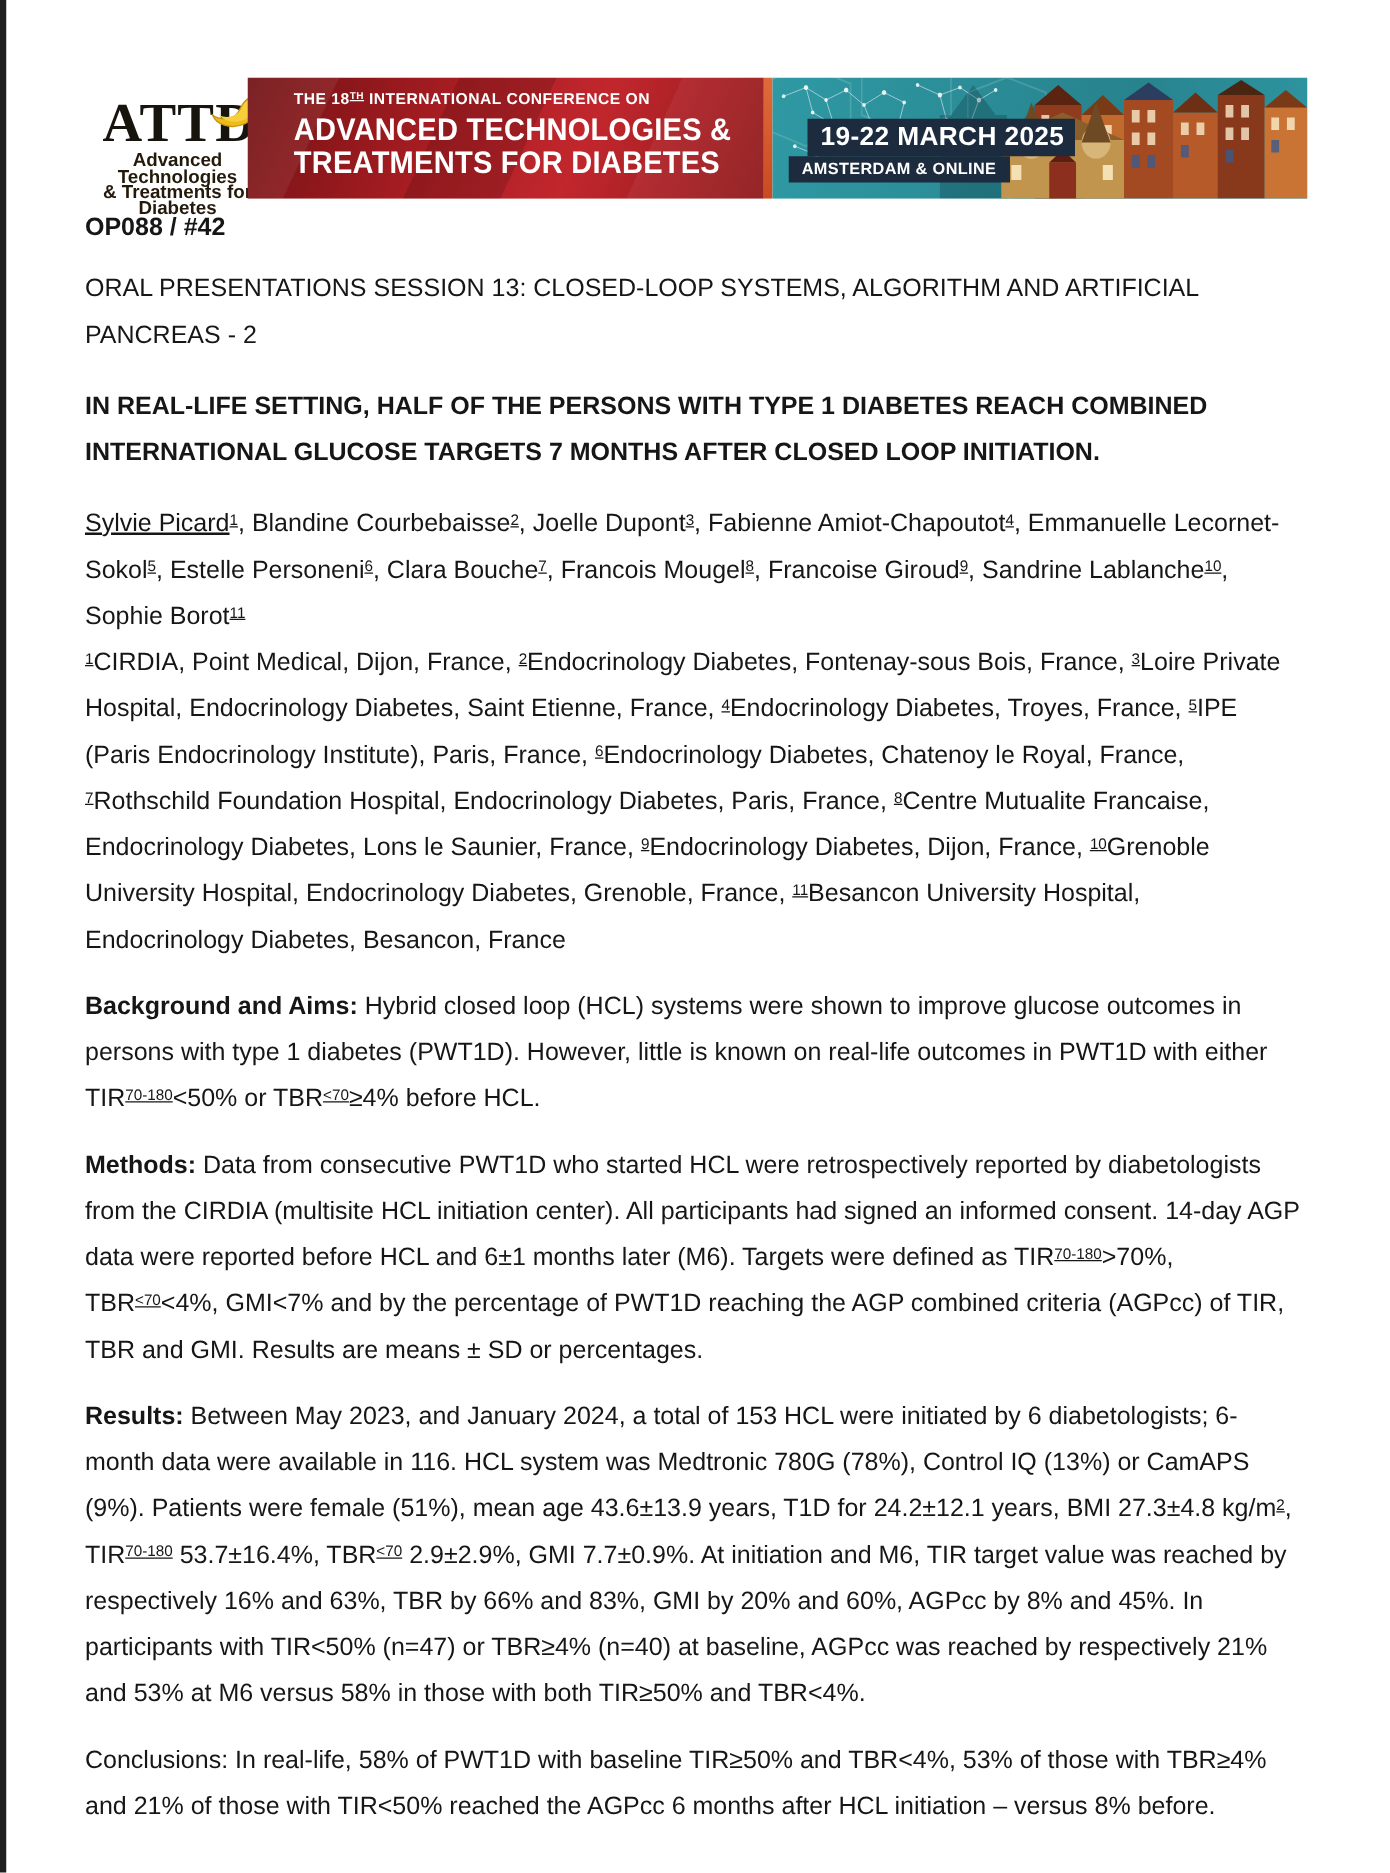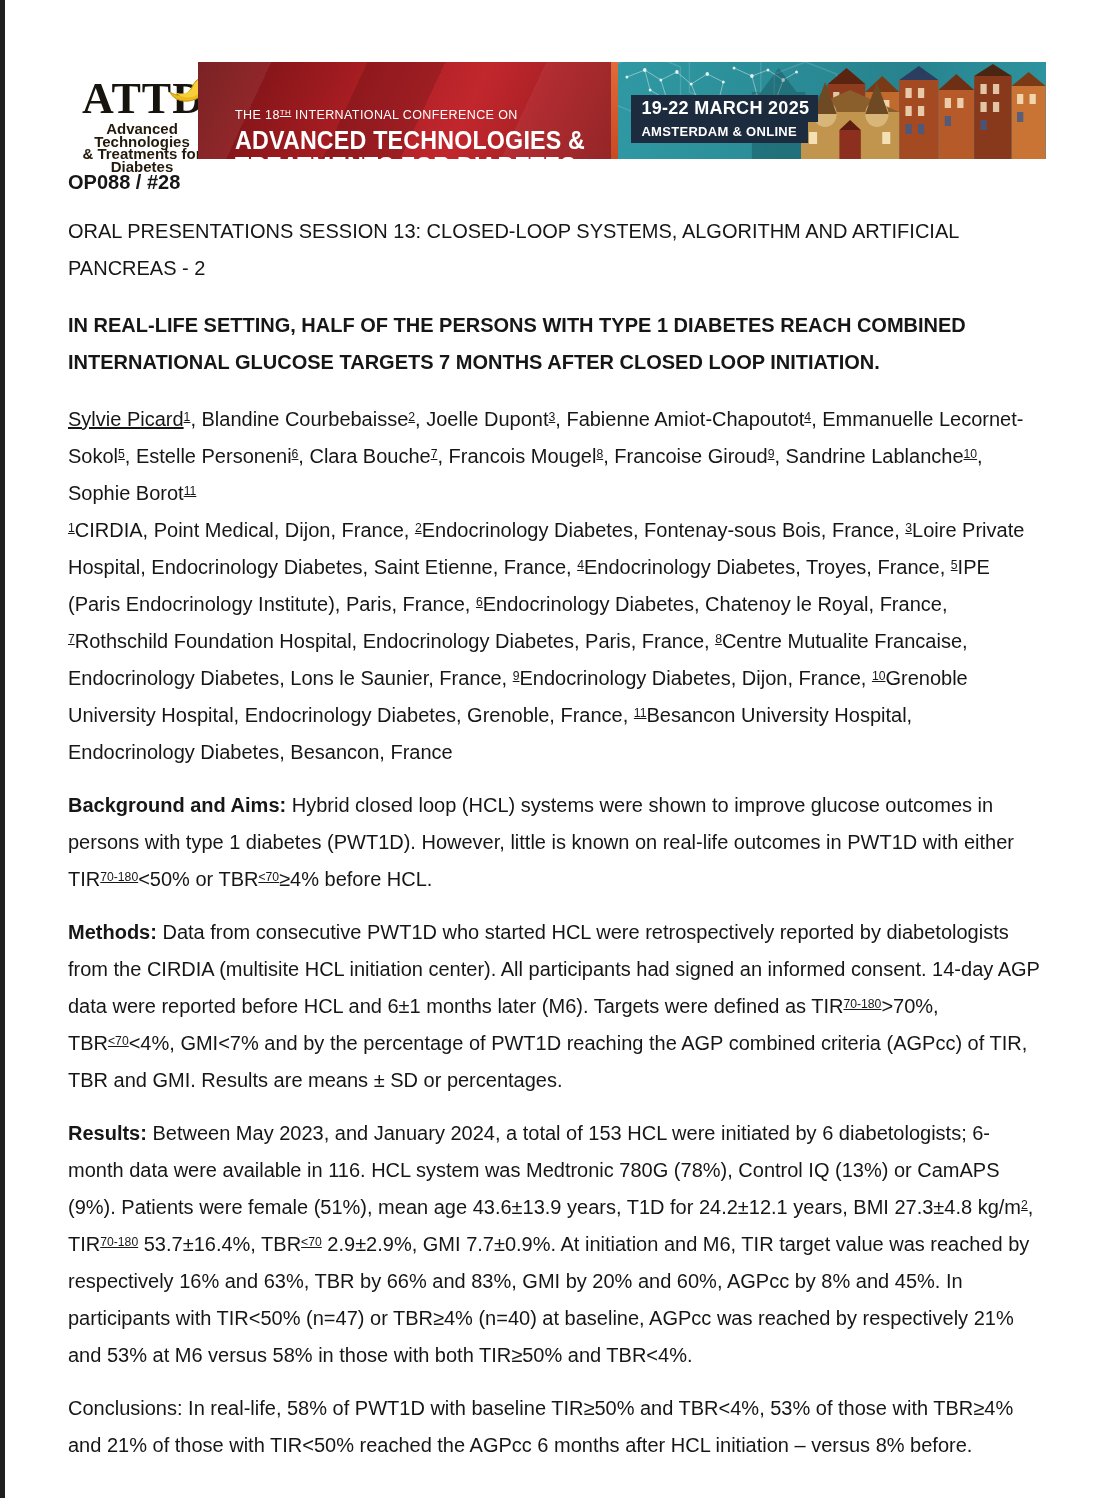--- a/index.html
+++ b/index.html
@@ -19,31 +19,31 @@
   .logo-tagline{font-family:Liberation Sans, sans-serif;font-size:15px;font-weight:700;
     line-height:12.5px;color:#241a0b;margin-top:3px;}
   .banner{position:absolute;left:198px;top:62px;width:848px;height:97px;display:flex;overflow:hidden;}
   .banner-red{
     flex:0 0 362px;box-sizing:border-box;color:#fff;padding:10px 0 0 37px;position:relative;
     background:
       linear-gradient(115deg, rgba(255,255,255,0.07) 0 16%, rgba(255,255,255,0) 16% 37%,
         rgba(0,0,0,0.14) 37% 54%, rgba(0,0,0,0) 54% 76%, rgba(255,255,255,0.05) 76%),
       linear-gradient(115deg,#701114 0%,#a81d22 38%,#c1272d 64%,#8e191c 100%);
   }
-  .banner-kicker{font-size:12.5px;font-weight:400;letter-spacing:0.4px;margin-bottom:5px;white-space:nowrap;margin-top:36px;}
+  .banner-kicker{font-size:12.5px;font-weight:700;letter-spacing:0.4px;margin-bottom:5px;white-space:nowrap;}
   .banner-kicker sup{font-size:8px;top:-0.5em;}
   .banner-main{font-size:25px;font-weight:700;line-height:26px;transform:scaleX(0.93);
     transform-origin:left center;white-space:nowrap;letter-spacing:0.2px;}
   .banner-strip{flex:0 0 7px;background:linear-gradient(#e06b38,#c84a22);}
   .banner-teal{flex:1;position:relative;overflow:hidden;
     background:linear-gradient(100deg,#2f99a3 0%,#27838e 65%,#2e95a0 100%);}
   .banner-art{position:absolute;inset:0;width:100%;height:100%;}
   .badge{position:absolute;left:13px;top:33px;color:#fff;font-weight:700;z-index:3;}
   .badge-line{display:block;background:#1c2b3d;width:max-content;letter-spacing:0.3px;}
-  .badge-line1{font-size:18px;padding:3px 9px 3px 10px;}
+  .badge-line1{font-size:21px;padding:3px 9px 3px 10px;margin-left:15px;}
   .badge-line2{font-size:13px;padding:2px 11px 4px 10px;}
   
   .content{position:absolute;left:68px;top:158px;width:972px;font-size:20px;line-height:37px;}
   .content p{margin:0;}
   sup{font-size:61%;line-height:0;position:relative;top:-0.45em;vertical-align:baseline;}
   .op{font-weight:700;margin:6px 0 12px 0 !important;}
   .session-block{font-weight:400;margin:0 0 20px 0 !important;}
   .abstract-title{font-weight:700;margin:0 0 20px 0 !important;}
   .affiliations{margin:0 0 16px 0 !important;}
   .para{margin:0 0 16px 0 !important;}
@@ -186,21 +186,21 @@
 
       <div class="badge">
         <span class="badge-line badge-line1">19-22 MARCH 2025</span>
         <span class="badge-line badge-line2">AMSTERDAM &amp; ONLINE</span>
       </div>
     </div>
   </div>
 </header>
 
 <main class="content">
-  <p class="op">OP088 / #28</p>
+  <p class="op">OP088 / #42</p>
 
   <div class="session-block">
     <p>ORAL PRESENTATIONS SESSION 13: CLOSED-LOOP SYSTEMS, ALGORITHM AND ARTIFICIAL PANCREAS - 2</p>
   </div>
 
   <p class="abstract-title">IN REAL-LIFE SETTING, HALF OF THE PERSONS WITH TYPE 1 DIABETES REACH COMBINED INTERNATIONAL GLUCOSE TARGETS 7 MONTHS AFTER CLOSED LOOP INITIATION.</p>
 
   <p class="authors"><span style="text-decoration: underline;">Sylvie Picard</span><sup style="text-decoration: underline;">1</sup><span>, Blandine Courbebaisse</span><sup style="text-decoration: underline;">2</sup><span>, Joelle Dupont</span><sup style="text-decoration: underline;">3</sup><span>, Fabienne Amiot-Chapoutot</span><sup style="text-decoration: underline;">4</sup><span>, Emmanuelle Lecornet-Sokol</span><sup style="text-decoration: underline;">5</sup><span>, Estelle Personeni</span><sup style="text-decoration: underline;">6</sup><span>, Clara Bouche</span><sup style="text-decoration: underline;">7</sup><span>, Francois Mougel</span><sup style="text-decoration: underline;">8</sup><span>, Francoise Giroud</span><sup style="text-decoration: underline;">9</sup><span>, Sandrine Lablanche</span><sup style="text-decoration: underline;">10</sup><span>, Sophie Borot</span><sup style="text-decoration: underline;">11</sup></p>
 
   <p class="affiliations"><sup style="text-decoration: underline;">1</sup><span>CIRDIA, Point Medical, Dijon, France, </span><sup style="text-decoration: underline;">2</sup><span>Endocrinology Diabetes, Fontenay-sous Bois, France, </span><sup style="text-decoration: underline;">3</sup><span>Loire Private Hospital, Endocrinology Diabetes, Saint Etienne, France, </span><sup style="text-decoration: underline;">4</sup><span>Endocrinology Diabetes, Troyes, France, </span><sup style="text-decoration: underline;">5</sup><span>IPE (Paris Endocrinology Institute), Paris, France, </span><sup style="text-decoration: underline;">6</sup><span>Endocrinology Diabetes, Chatenoy le Royal, France, </span><sup style="text-decoration: underline;">7</sup><span>Rothschild Foundation Hospital, Endocrinology Diabetes, Paris, France, </span><sup style="text-decoration: underline;">8</sup><span>Centre Mutualite Francaise, Endocrinology Diabetes, Lons le Saunier, France, </span><sup style="text-decoration: underline;">9</sup><span>Endocrinology Diabetes, Dijon, France, </span><sup style="text-decoration: underline;">10</sup><span>Grenoble University Hospital, Endocrinology Diabetes, Grenoble, France, </span><sup style="text-decoration: underline;">11</sup><span>Besancon University Hospital, Endocrinology Diabetes, Besancon, France</span></p>

